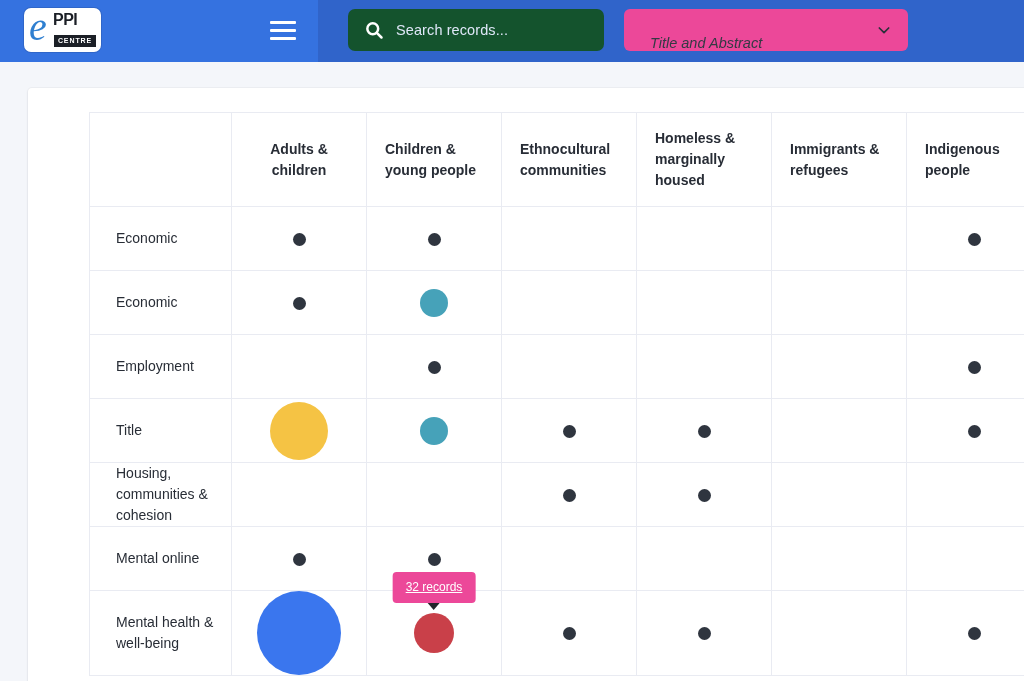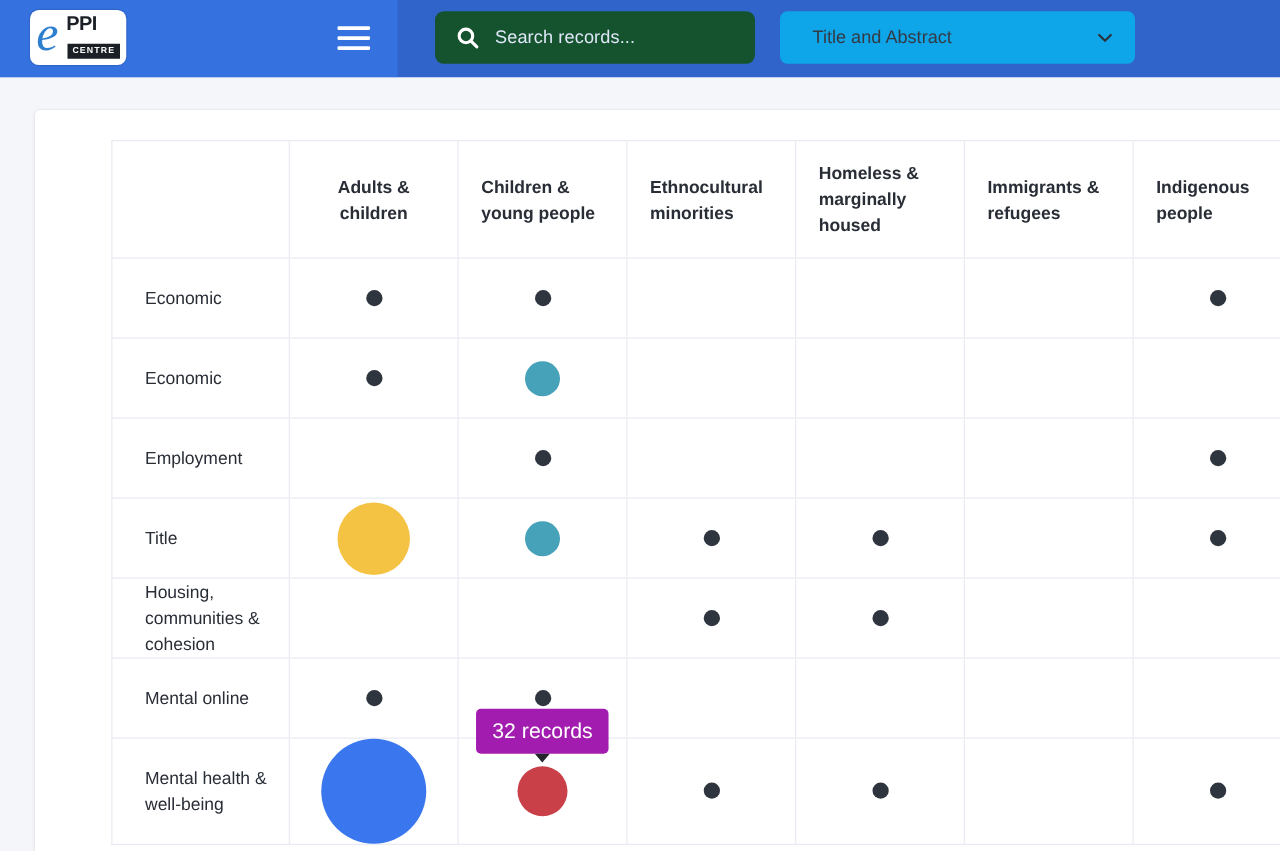--- a/index.html
+++ b/index.html
@@ -105,25 +105,26 @@
   .search-placeholder {
     font-size: 14.5px;
     color: #dfe7f8;
     letter-spacing: 0.1px;
   }
 
   .select-wrap {
     position: absolute;
     left: 624px; top: 9px;
     width: 284px; height: 42px;
-    background: #0ea5e9;
+    background: #ec4899;
     border-radius: 6px;
     display: flex;
-    align-items: center;
+    align-items: flex-end;
     cursor: pointer;
+    font-style: italic;
   }
   .select-value {
     margin-left: 26px;
     font-size: 14.5px;
     color: #343a44;
   }
   .select-chevron {
     position: absolute;
     right: 16px; top: 13px;
     width: 16px; height: 16px;
@@ -199,29 +200,30 @@
     border-radius: 50%;
     vertical-align: middle;
   }
 
   
   .tooltip {
     position: absolute;
     left: 50%;
     transform: translateX(-50%);
     bottom: calc(100% - 12px);
-    background: #a21caf;
+    background: #ec4899;
     color: #ffffff;
-    font-size: 17px;
+    font-size: 12px;
     line-height: 1;
     padding: 9px 13px 10px;
     border-radius: 4px;
     white-space: nowrap;
     z-index: 40;
     pointer-events: none;
+    text-decoration: underline;
   }
   .tooltip::after {
     content: "";
     position: absolute;
     left: 50%;
     margin-left: -6px;
     top: 100%;
     border-left: 6px solid transparent;
     border-right: 6px solid transparent;
     border-top: 7px solid #23262b;
@@ -262,21 +264,21 @@
 </div>
 
 <div class="page">
   <div class="card">
     <table class="crosstab">
       <thead>
         <tr>
           <th class="corner-cell"></th>
           <th class="col-head centered">Adults &amp; children</th>
           <th class="col-head">Children &amp; young people</th>
-          <th class="col-head">Ethnocultural minorities</th>
+          <th class="col-head">Ethnocultural communities</th>
           <th class="col-head">Homeless &amp; marginally housed</th>
           <th class="col-head">Immigrants &amp; refugees</th>
           <th class="col-head">Indigenous people</th>
         </tr>
       </thead>
       <tbody>
 
         <tr class="h64">
           <td class="row-head">Economic</td>
           <td class="bubble-cell"><span class="bubble" style="width: 13px; height: 13px; background: rgb(47, 53, 63);"></span></td>

